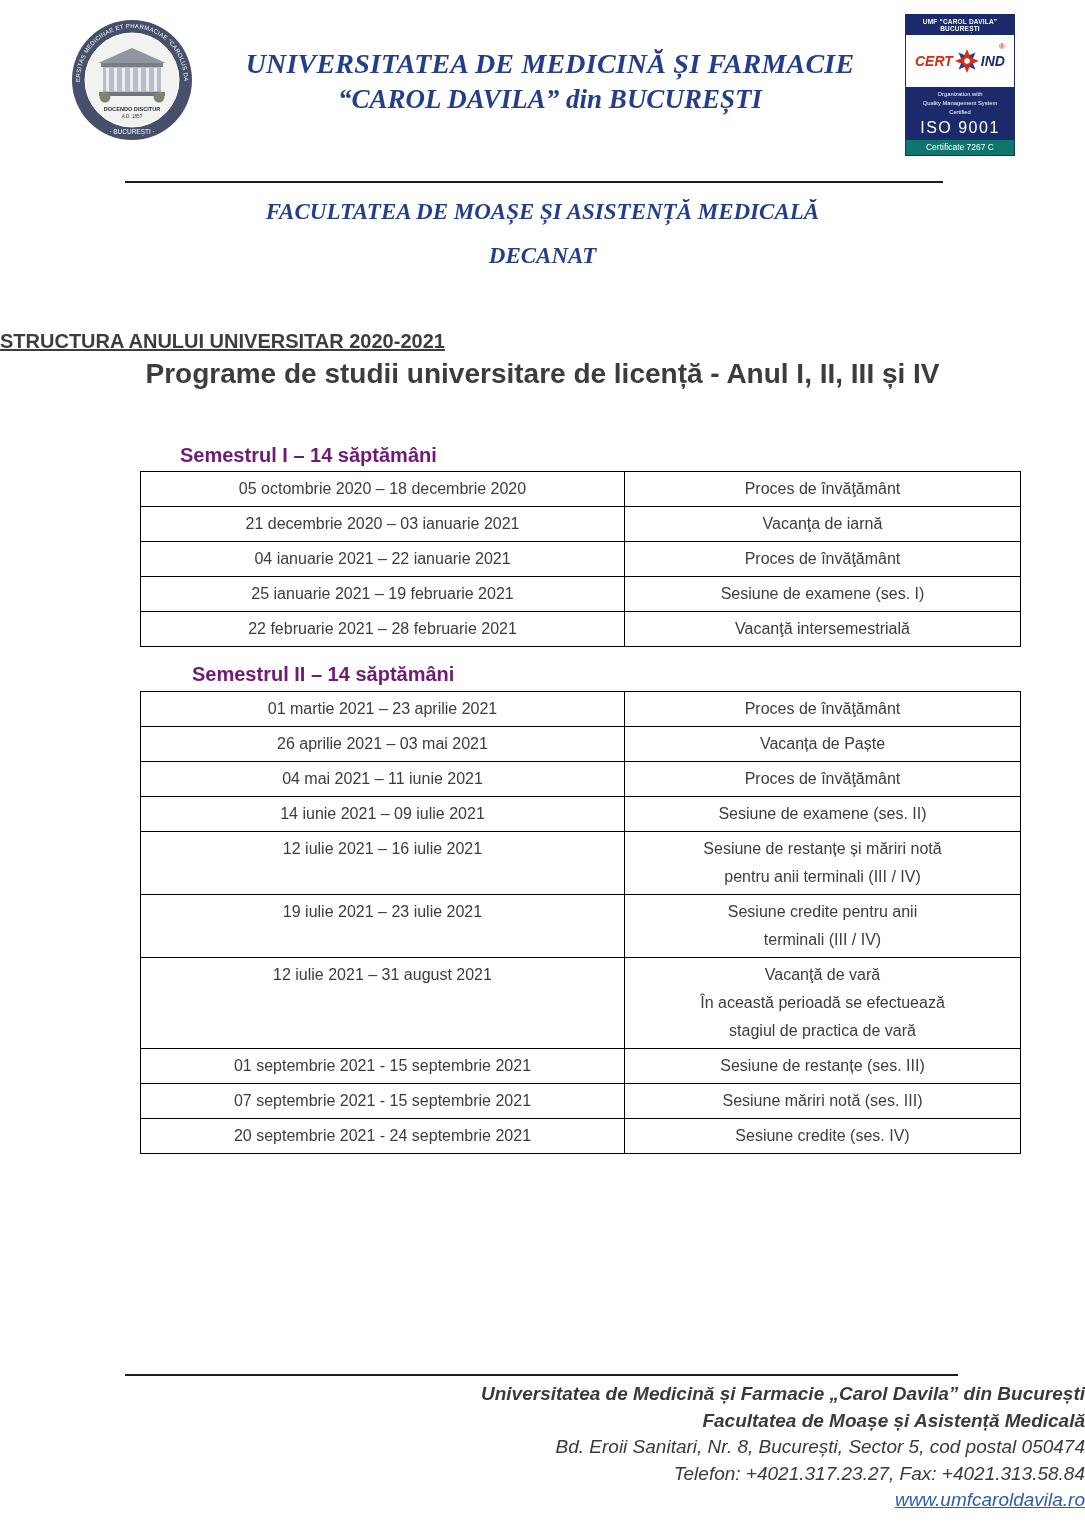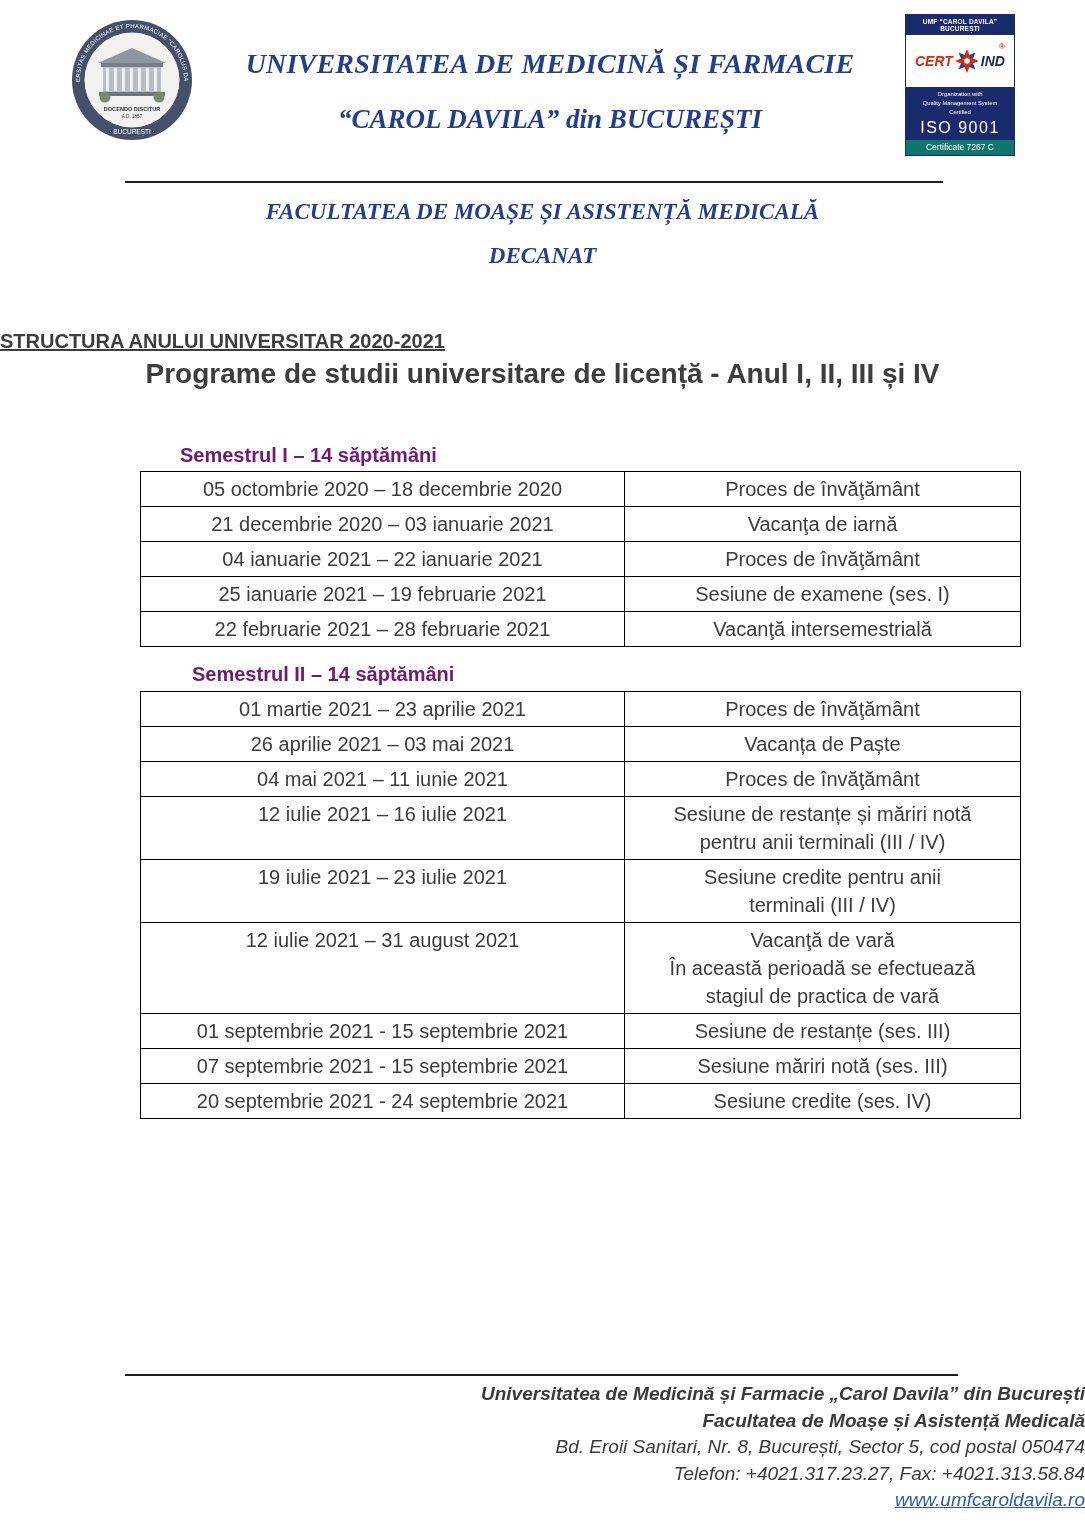--- a/index.html
+++ b/index.html
@@ -11,21 +11,21 @@
   }
 
   
   .logo { position:absolute; left:70px; top:18px; width:124px; height:124px; }
   .uni-title {
     position:absolute; left:205px; top:48px; width:690px; text-align:center;
     color:var(--accent-blue,#233e8b);
     font-family:"Liberation Serif", serif; font-style:italic; font-weight:700;
   }
   .uni-line1 { font-size:28px; letter-spacing:.2px; }
-  .uni-line2 { font-size:27px; margin-top:24px; }
+  .uni-line2 { font-size:27px; margin-top:4px; }
 
   .cert {
     position:absolute; top:14px; right:70px; width:110px;
     border:1px solid var(--navy,#1b2a6b); background:#fff; text-align:center;
   }
   .cert-top { background:var(--navy,#1b2a6b); color:#fff; font-size:6.5px; font-weight:700; padding:3px 1px; letter-spacing:.2px; }
   .cert-mid { position:relative; height:52px; display:flex; align-items:center; justify-content:center; gap:1px; background:#fff; }
   .cert-word { color:var(--cert-red,#d42e12); font-weight:700; font-style:italic; font-size:14px; }
   .ind-word  { color:var(--navy,#1b2a6b); font-weight:700; font-style:italic; font-size:14px; }
   .reg { position:absolute; top:7px; right:9px; color:var(--cert-red,#d42e12); font-size:8px; font-weight:700; }
@@ -58,21 +58,21 @@
   
   .sem-heading { position:absolute; font-size:20px; font-weight:700; color:#701a75; }
   .sem1 { top:444px; left:180px; }
   .sem2 { top:663px; left:192px; }
 
   .tbl { position:absolute; left:140px; width:881px; border-collapse:collapse; table-layout:fixed; }
   .tbl1 { top:471px; }
   .tbl2 { top:691px; }
   .tbl td {
     border:1px solid #000; text-align:center; vertical-align:top;
-    font-size:20px; line-height:28px; padding:3px 10px; color:#3c3c3c;
+    font-size:16px; line-height:28px; padding:3px 10px; color:#3c3c3c;
   }
   .tbl td.date { width:55%; }
   .tbl td.activity { white-space:pre-line; }
 
   
   .footer {
     position:absolute; top:1381px; left:0; width:100%; text-align:right;
     font-style:italic; color:#3a3a3a; font-size:19px; line-height:26.5px;
   }
   .f-bold { font-weight:700; }
@@ -185,20 +185,24 @@
       </tr>
       <tr>
         <td class="date">26 aprilie 2021 – 03 mai 2021</td>
         <td class="activity">Vacanța de Paște</td>
       </tr>
       <tr>
         <td class="date">04 mai 2021 – 11 iunie 2021</td>
         <td class="activity">Proces de învăţământ</td>
       </tr>
       <tr>
+        <td class="date">14 iunie 2021 – 09 iulie 2021</td>
+        <td class="activity">Sesiune de examene (ses. II)</td>
+      </tr>
+      <tr>
         <td class="date">12 iulie 2021 – 16 iulie 2021</td>
         <td class="activity">Sesiune de restanțe și măriri notă
 pentru anii terminali (III / IV)</td>
       </tr>
       <tr>
         <td class="date">19 iulie 2021 – 23 iulie 2021</td>
         <td class="activity">Sesiune credite pentru anii
 terminali (III / IV)</td>
       </tr>
       <tr>

